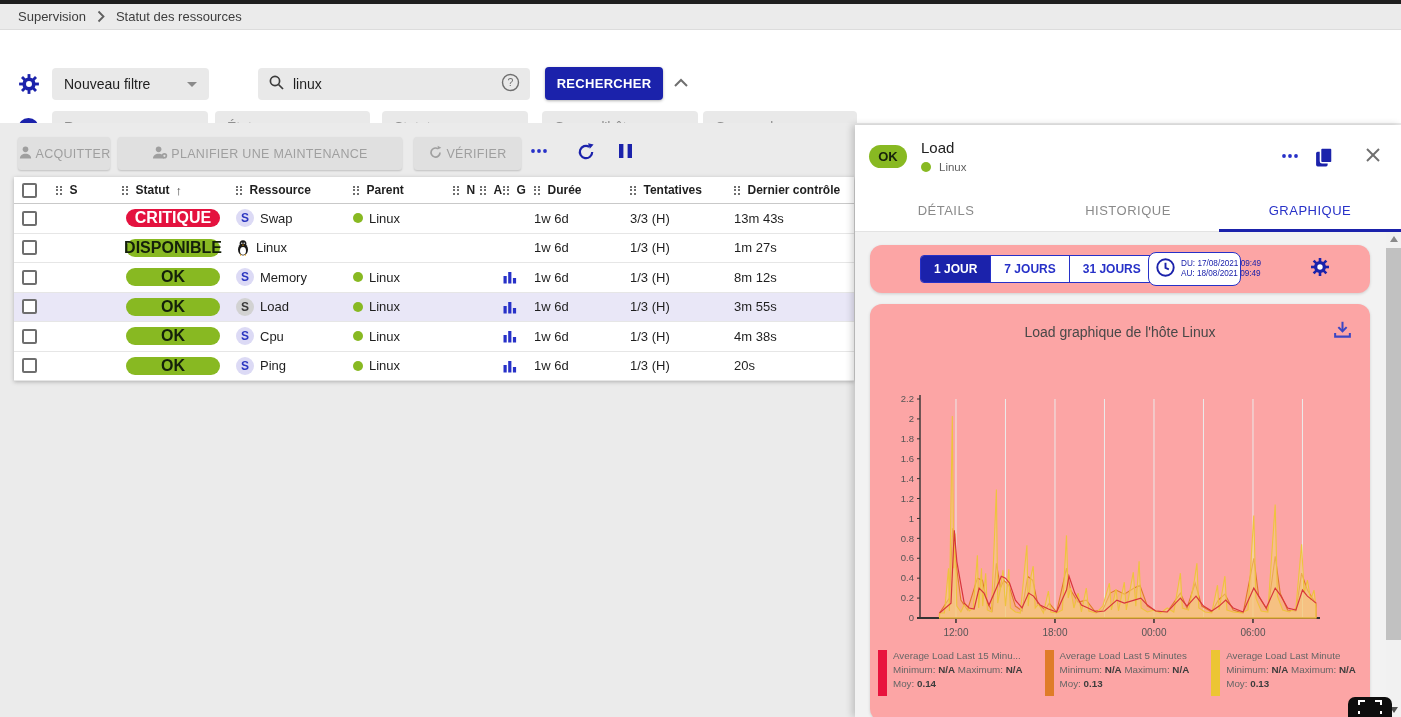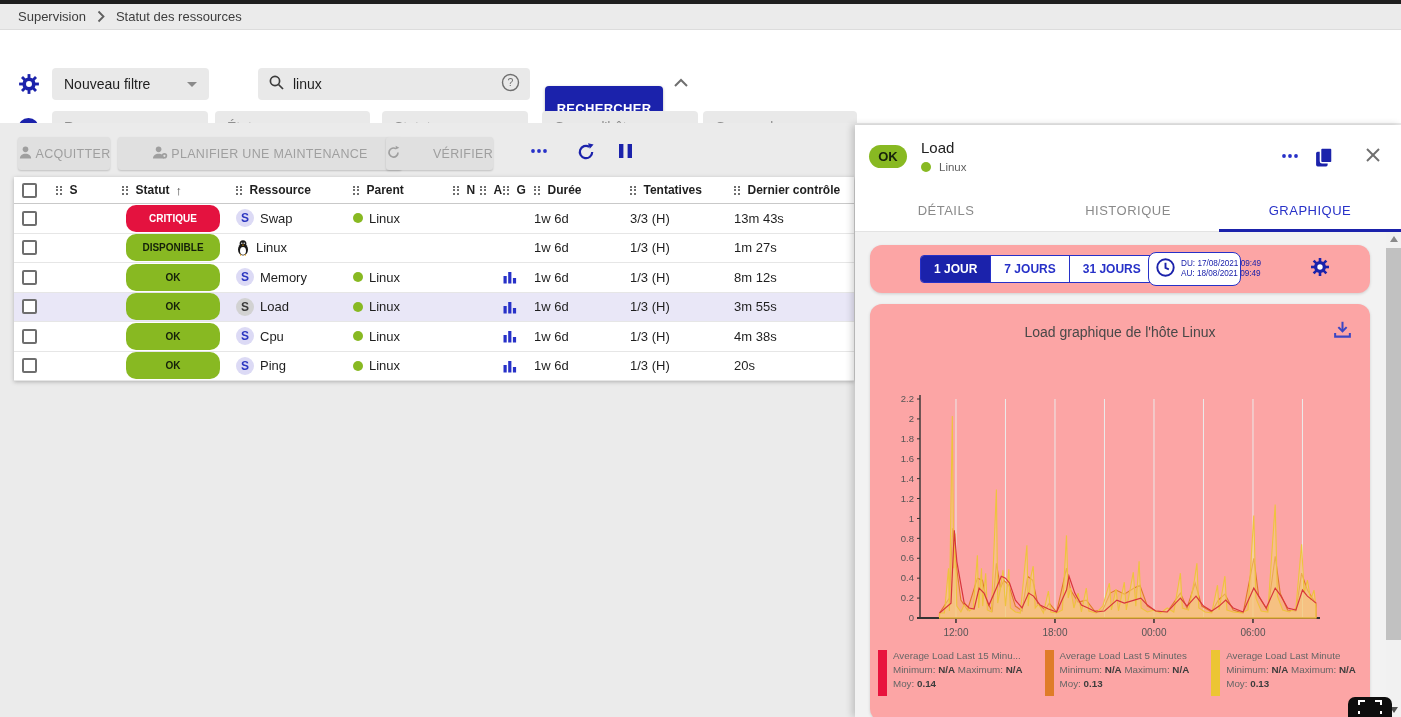--- a/index.html
+++ b/index.html
@@ -19,65 +19,65 @@
     display:flex; align-items:center; justify-content:space-between; padding:0 12px;
     font-size:14px; color:#8f8f8f; }
   .gray-select .lbl-dark { color:#1f1f1f; }
   .caret { width:0; height:0; border-left:5px solid transparent; border-right:5px solid transparent;
     border-top:5px solid #8a8a8a; }
   .saved-filter { left:52px; top:38px; width:157px; }
   .search-box { position:absolute; left:258px; top:38px; width:272px; height:32px; background:#e9e9e9;
     border-radius:4px; display:flex; align-items:center; padding:0 10px; gap:8px; }
   .search-box input { flex:1; border:none; background:transparent; outline:none;
     font-size:14px; color:#1f1f1f; font-family:"Liberation Sans",sans-serif; }
-  .search-btn { position:absolute; left:545px; top:37px; width:118px; height:44px; border:none;
+  .search-btn { position:absolute; left:545px; top:37px; width:118px; height:33px; border:none;
     background:#1b22ab; color:#fff; font-weight:bold; font-size:13px; letter-spacing:.3px;
-    border-radius:4px; cursor:pointer; box-shadow:0 1px 3px rgba(0,0,0,.3); font-family:"Liberation Sans",sans-serif;margin-top:19px;}
+    border-radius:4px; cursor:pointer; box-shadow:0 1px 3px rgba(0,0,0,.3); font-family:"Liberation Sans",sans-serif;}
   .collapse-btn { position:absolute; left:673px; top:45px; width:18px; height:14px; cursor:pointer; }
   .add-filter-btn { position:absolute; left:18px; top:88px; width:21px; height:21px; border-radius:50%;
     background:#1b22ab; color:#fff; display:flex; align-items:center; justify-content:center;
     font-size:16px; font-weight:bold; cursor:pointer; line-height:0; }
   .crit-1 { left:52px;  top:81px; width:156px; }
   .crit-2 { left:215px; top:81px; width:155px; }
   .crit-3 { left:382px; top:81px; width:146px; }
   .crit-4 { left:542px; top:81px; width:156px; }
   .crit-5 { left:703px; top:81px; width:154px; }
   .clear-btn { position:absolute; left:872px; top:90px; background:none; border:none; color:#2731c8;
     font-size:14px; letter-spacing:.4px; cursor:pointer; font-family:"Liberation Sans",sans-serif; }
 
   
   .main-bg { position:absolute; top:123px; left:0; width:100%; height:594px; background:#ebebeb; }
 
   .toolbar-btn { position:absolute; top:137px; height:33px; background:#e0e0e0; border:none; border-radius:3px;
     color:#9f9f9f; font-size:12.5px; letter-spacing:.3px; display:flex; align-items:center; justify-content:center;
     gap:3px; box-shadow:0 1px 2px rgba(0,0,0,.18); font-family:"Liberation Sans",sans-serif; }
   .tb-ack { left:18px; width:92px; }
   .tb-maint { left:118px; width:284px; }
-  .tb-check { left:386px; width:107px;justify-content:space-between; }
+  .tb-check { left:414px; width:107px; }
   .icon-btn { position:absolute; top:142px; background:none; border:none; cursor:pointer; }
   .tb-more { left:528px; } .tb-refresh { left:576px; } .tb-pause { left:618px; }
 
   
   .table-card { position:absolute; left:14px; top:177px; width:840px; background:#fff;
     box-shadow:0 1px 4px rgba(0,0,0,.25); }
   .thead { display:flex; align-items:center; height:27px; border-bottom:1px solid #c9c9c9;
     font-size:12px; font-weight:bold; color:#1f1f1f; }
   .trow { display:flex; align-items:center; height:29.5px; border-bottom:1px solid #e6e6e6;
     font-size:13px; color:#1f1f1f; background:#fff; cursor:pointer; }
   .trow.selected { background:#e9e7f7; }
   .th, .td { display:flex; align-items:center; gap:6px; padding-left:8px; }
   .c-check { width:34px; } .c-s { width:70px; } .c-status { width:110px; justify-content:center; padding-left:0; }
   .c-res { width:117px; } .c-parent { width:100px; } .c-n { width:27px; } .c-a { width:27px; }
   .c-g { width:27px; padding-left:4px; } .c-dur { width:96px; } .c-try { width:104px; } .c-last { flex:1; }
   .th.c-status { justify-content:flex-start; padding-left:4px; }
   .cb { width:15px; height:15px; border:2px solid #6e6e6e; border-radius:2px; background:#fff; display:inline-block; }
   .drag-dots { display:inline-grid; grid-template-columns:2px 2px; gap:1.5px; margin-right:2px; }
   .drag-dots i { width:2px; height:2px; background:#3f3f3f; border-radius:50%; }
-  .pill { width:94px; height:27px; border-radius:10px; display:flex; align-items:center; justify-content:center;
-    font-size:10px; font-weight:bold; }
+  .pill { width:94px; height:18px; border-radius:10px; display:flex; align-items:center; justify-content:center;
+    font-size:16px; font-weight:bold; }
   .pill.critical { background:#e4123f; color:#fff; }
   .pill.ok, .pill.up { background:#88b922; color:#14200a; }
   .s-badge { width:18px; height:18px; border-radius:50%; background:#dcdaf5; color:#2c36c0;
     display:inline-flex; align-items:center; justify-content:center; font-size:12px; font-weight:bold; }
   .s-badge.muted { background:#d2d2d2; color:#3a3a3a; }
   .host-dot { width:10px; height:10px; border-radius:50%; background:#88b922; display:inline-block; }
 
   
   .panel { position:absolute; left:855px; top:125px; width:546px; height:592px; background:#fff;
     box-shadow:-3px 0 7px rgba(0,0,0,.18); }

